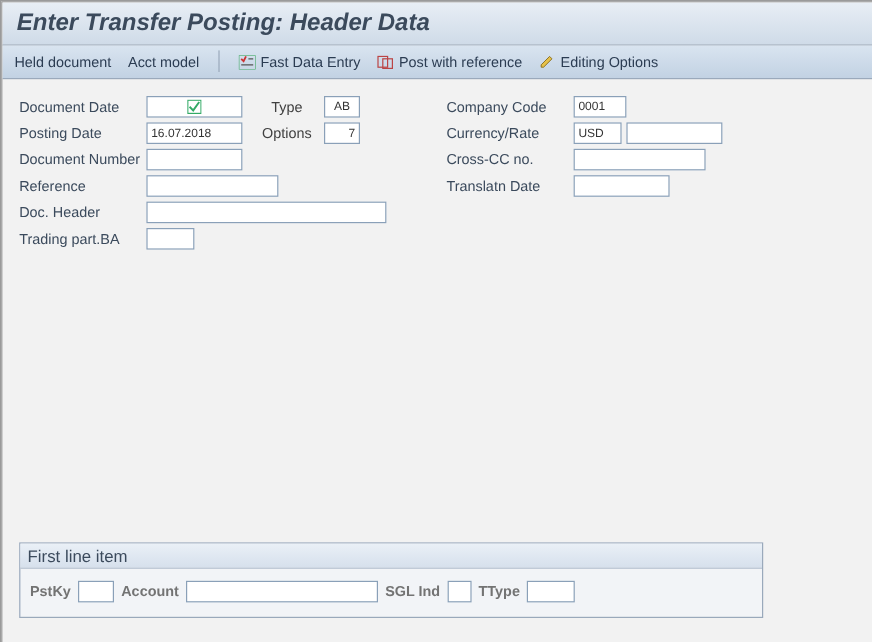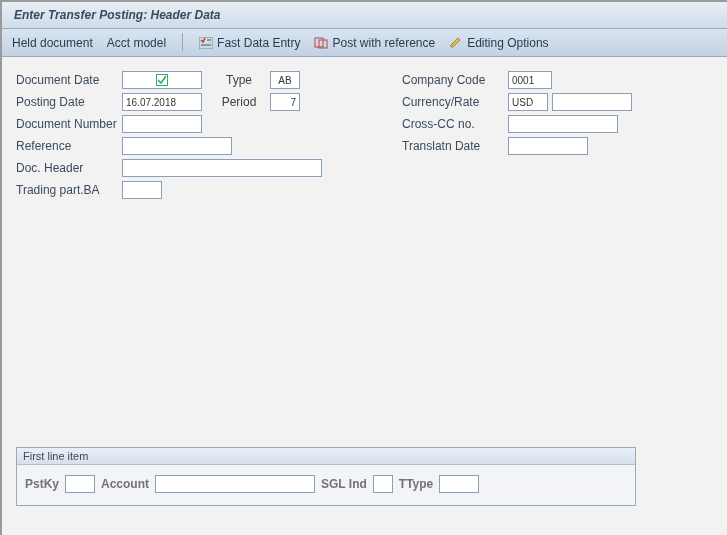--- a/index.html
+++ b/index.html
@@ -17,21 +17,21 @@
   }
   * { box-sizing: border-box; }
 
   .title-bar {
     background: linear-gradient(to bottom, #e8eef5 0%, #cfdbe8 100%);
     border-bottom: 1px solid #9aa9bb;
     padding: 6px 12px 6px 12px;
   }
   .title-bar h1 {
     margin: 0;
-    font-size: 12px;
+    font-size: 20px;
     font-style: italic;
     font-weight: bold;
     color: #3b4a5c;
   }
 
   .toolbar {
     background: linear-gradient(to bottom, #d9e4f0 0%, #c2d2e3 100%);
     border-bottom: 1px solid #9aa9bb;
     padding: 4px 10px;
     display: flex;
@@ -54,21 +54,20 @@
   .toolbar-item .icon svg { display: block; }
 
   .content {
     padding: 12px 14px;
     position: relative;
     height: calc(535px - 28px - 30px - 2px); 
   }
 
   .cols {
     display: flex;
-    gap: 30px;
   }
   .col-left  { width: 340px; }
   .col-right { width: 310px; margin-left: 16px; }
 
   .row {
     display: flex;
     align-items: center;
     height: 22px;
     margin-bottom: 0px;
   }
@@ -115,21 +114,21 @@
     bottom: 26px;
     width: 620px;
     border: 1px solid #9aa9bb;
     background: #f2f4f7;
   }
   .group-box .legend {
     background: linear-gradient(to bottom,#eaf0f7 0%, #d6e0ec 100%);
     border-bottom: 1px solid #b3c0cf;
     padding: 2px 6px;
     color: #3b4a5c;
-    font-size: 11px;
+    font-size: 14px;
   }
   .group-box .body {
     padding: 10px 8px 12px 8px;
     display: flex;
     align-items: center;
     gap: 6px;
   }
   .group-box .body .glabel {
     color: #737373;
     font-weight: bold;
@@ -211,21 +210,21 @@
           </div>
           <span class="sub-label">Type</span>
           <input class="text w30" style="text-align: center;" value="AB">
         </div>
       </div>
 
       <div class="row">
         <span class="label">Posting Date</span>
         <div class="field-wrap">
           <input class="text w80" value="16.07.2018" style="">
-          <span class="sub-label">Period</span>
+          <span class="sub-label">Options</span>
           <input class="text w30" style="text-align: right;" value="7">
         </div>
       </div>
 
       <div class="row">
         <span class="label">Document Number</span>
         <div class="field-wrap">
           <input class="text w80" value="" style="">
         </div>
       </div>

